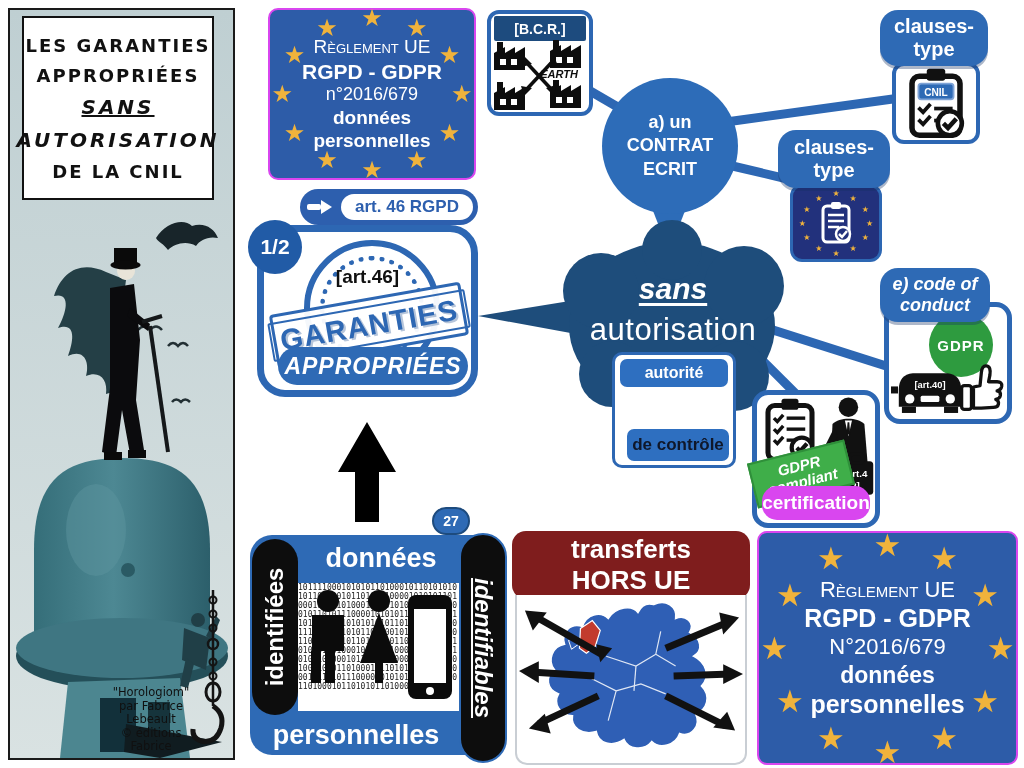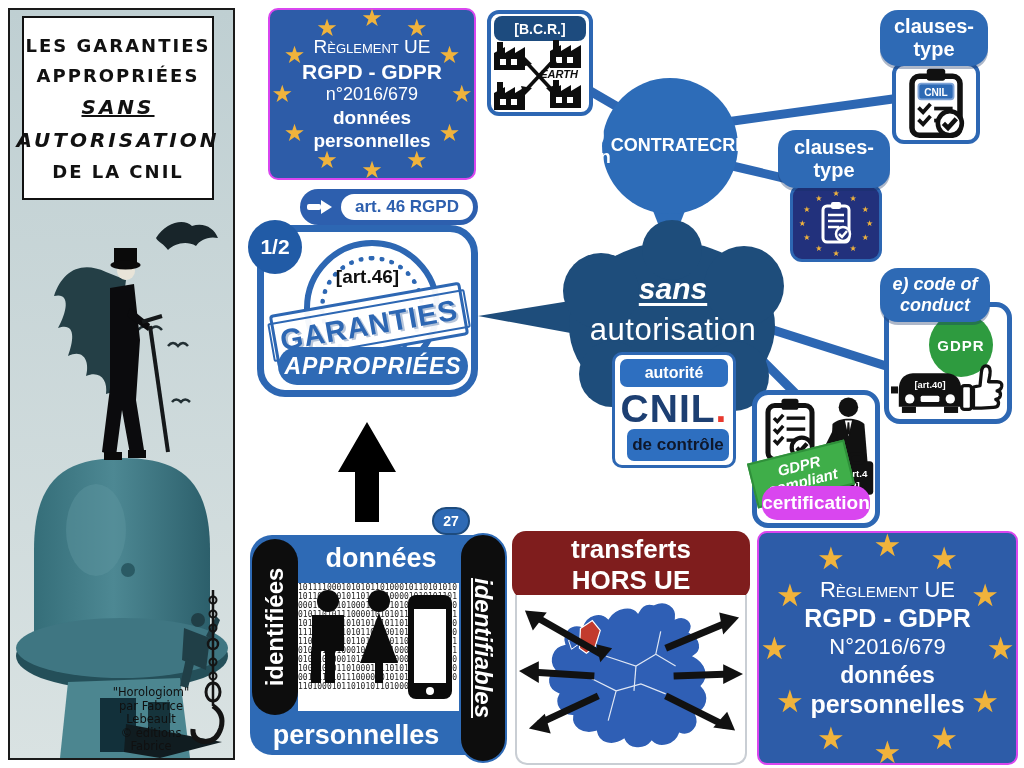--- a/index.html
+++ b/index.html
@@ -35,26 +35,26 @@
   #eu-top .star{font-size:24px;} #eu-bottom .star{font-size:31px;}
   .mini-star{position:absolute;transform:translate(-50%,-50%);color:#f0b33c;font-size:8px;z-index:1;}
   .mini-star::before{content:"★";}
 
   
   #wires{left:0;top:0;width:1024px;height:768px;z-index:1;pointer-events:none;}
 
   
   #bcr-box{left:487px;top:10px;width:106px;height:106px;background:#fff;border:4px solid #2d67b3;
     border-radius:12px;box-sizing:border-box;z-index:2;}
-  #bcr-pill{position:absolute;left:3px;top:2px;right:3px;height:25px;background:#1d4b7e;border-radius:8px;
+  #bcr-pill{position:absolute;left:3px;top:2px;right:3px;height:25px;background:#1d4b7e;border-radius:2px;
     color:#fff;font-weight:bold;font-size:14px;display:flex;align-items:center;justify-content:center;}
 
   
   #contract-circle{left:602px;top:78px;width:136px;height:136px;border-radius:50%;background:#2d6cb8;
-    display:flex;align-items:center;justify-content:center;color:#fff;font-weight:bold;
+    display:flex;flex-direction:column;align-items:center;justify-content:center;color:#fff;font-weight:bold;
     font-size:18px;line-height:1.3;z-index:2;}
 
   
   .node-pill{background:#2e6ab5;border-radius:18px;color:#fff;font-weight:bold;display:flex;
     flex-direction:column;align-items:center;justify-content:center;line-height:1.15;z-index:3;
     box-shadow:0 3px 0 rgba(20,50,100,.35);}
   #clauses1-pill{left:880px;top:10px;width:108px;height:56px;font-size:20px;}
   #clauses1-box{left:892px;top:62px;width:88px;height:82px;background:#fff;border:4px solid #2d67b3;
     border-radius:12px;box-sizing:border-box;z-index:2;display:flex;align-items:center;justify-content:center;}
   #clauses2-pill{left:778px;top:130px;width:112px;height:58px;font-size:20px;}
@@ -390,21 +390,20 @@
   </svg>
 
   <div id="pageno" class="abs credit-pill">27</div>
 
   <div id="blob-text" class="abs">
     <div id="blob-l1">sans</div>
     <div id="blob-l2">autorisation</div>
   </div>
   <div id="cnil-card" class="abs">
     <div id="autorite">autorité</div>
-    <div id="cnil-line"><span>CNIL</span><span id="cnil-dot">.</span></div>
     <div id="controle">de contrôle</div>
   </div>
 
   <div id="conduct-pill" class="abs node-pill">
     <div>e) code of</div>
     <div>conduct</div>
   </div>
   <div id="conduct-box" class="abs">
     <div id="gdpr-circle">GDPR</div>
     <svg width="78" height="50" viewBox="0 0 100 64" style="position:absolute;left:2px;bottom:6px">

